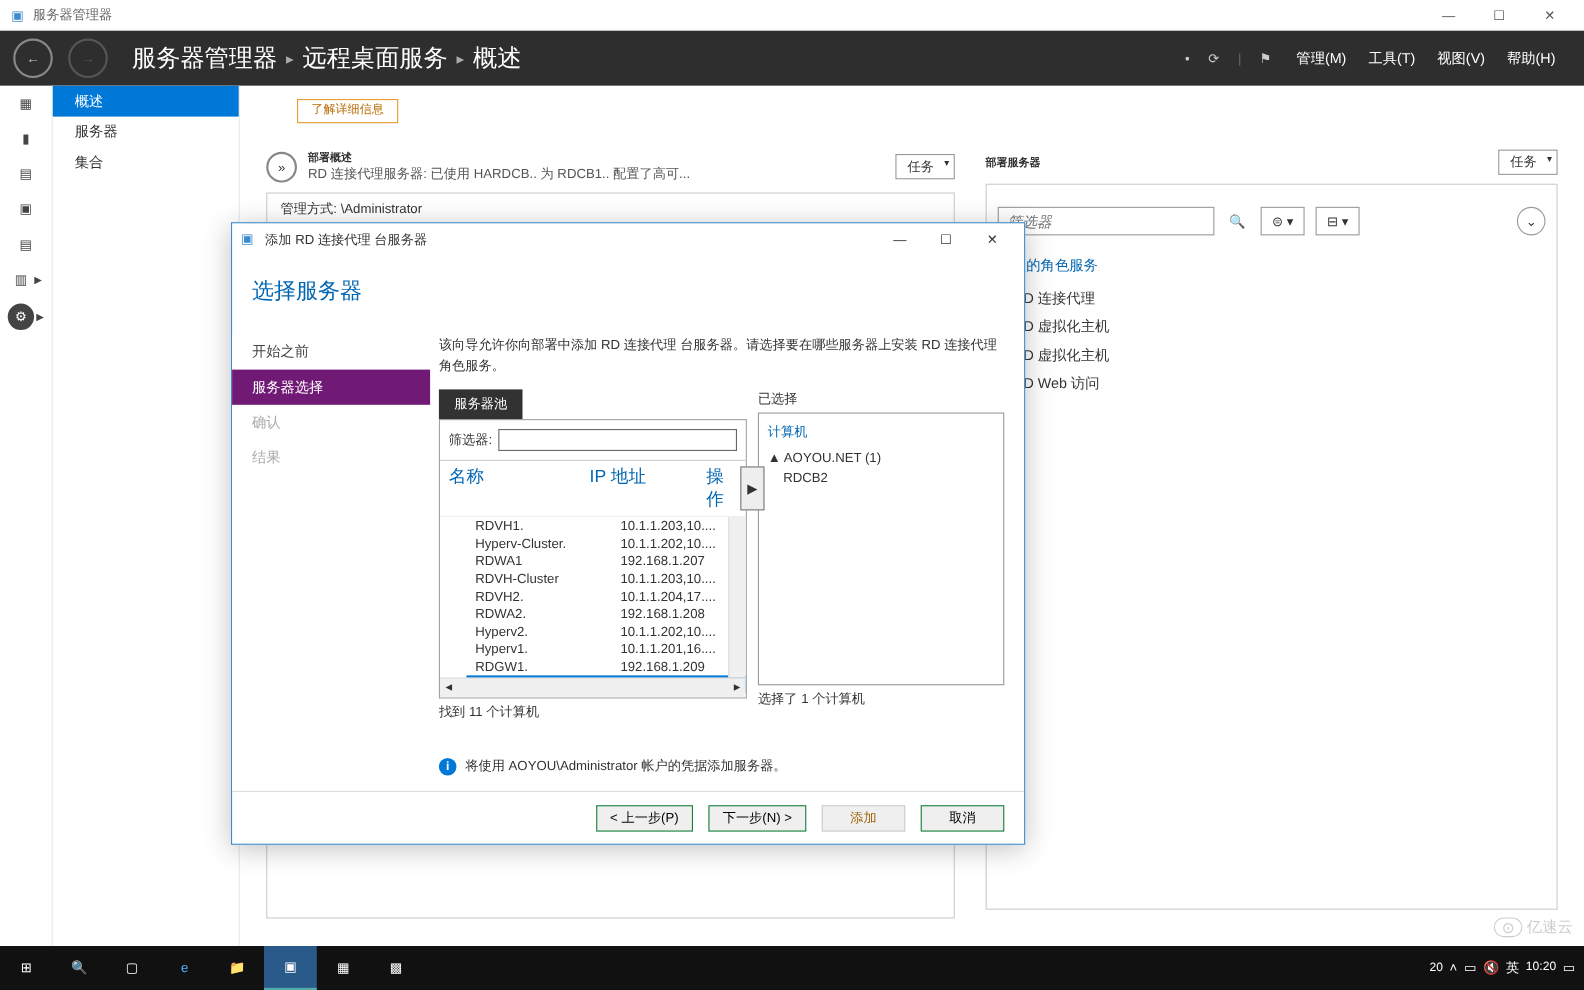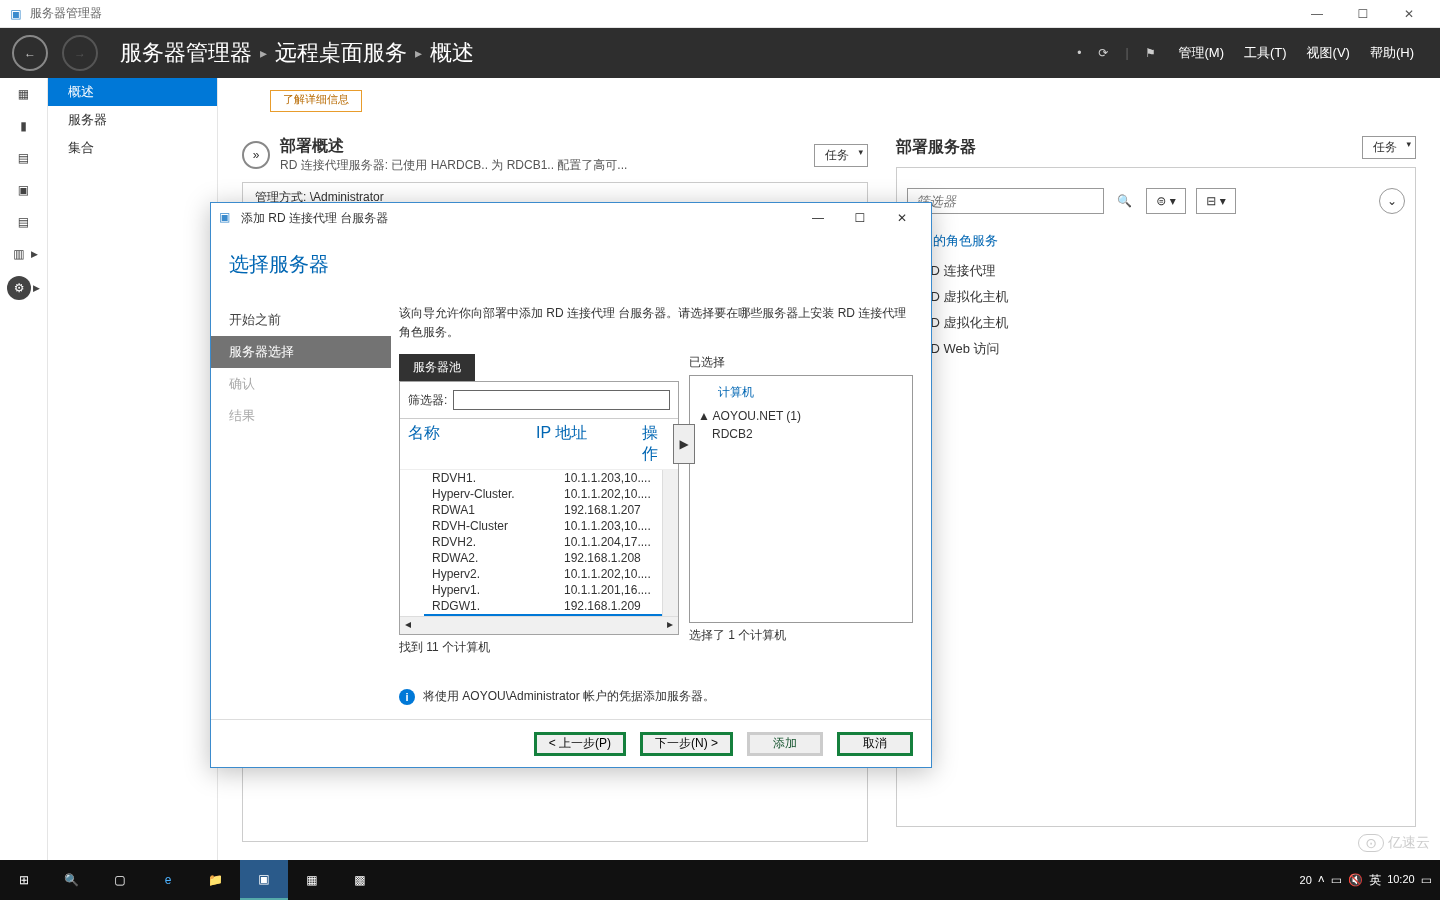--- a/index.html
+++ b/index.html
@@ -30,21 +30,21 @@
 .sidebar .itm { height: 28px; display: flex; align-items: center; padding-left: 20px; font-size: 13px; }
 .sidebar .active { background: #0078d7; color: #fff; }
 
 .content { flex: 1; background: #fff; padding: 12px 24px 0 24px; position: relative; }
 .infobar { height: 22px; border: 1px solid #e89c2c; background: #fff; display: inline-block; padding: 1px 12px; color: #b86a00; font-size: 11px; margin-left: 28px; }
 .panerow { display: flex; gap: 28px; margin-top: 24px; }
 .lp { flex: 1; }
 .rp { width: 520px; }
 .phdr { display: flex; align-items: center; gap: 10px; }
 .phdr .circ { width: 28px; height: 28px; border: 2px solid #888; border-radius: 50%; display: flex; align-items: center; justify-content: center; }
-.phdr h4 { font-size: 16px; font-weight: 600; }
+.phdr h4 { font-size: 10px; font-weight: 600; }
 .sub { color: #555; font-size: 12px; margin-left: 40px; }
 .tasksel { float: right; border: 1px solid #999; padding: 2px 18px 2px 10px; font-size: 12px; background: #fff; position: relative; }
 .tasksel::after { content: "▾"; position: absolute; right: 4px; top: 2px; font-size: 9px; }
 .box { border: 1px solid #ccc; margin-top: 8px; padding: 10px; min-height: 660px; }
 .rp .sub2 { color: #666; font-size: 12px; }
 .filterrow { display: flex; gap: 10px; margin: 10px 0 0 0; }
 .finput { flex: 1; border: 1px solid #999; height: 26px; padding: 0 8px; color: #999; font-style: italic; }
 .fbtn { width: 40px; height: 26px; border: 1px solid #999; display: flex; align-items: center; justify-content: center; background: #fff; }
 .rolehdr { color: #0066b3; margin: 18px 0 8px 0; font-size: 13px; }
 .roleitem { padding: 4px 0 4px 14px; font-size: 13px; color: #333; }
@@ -52,21 +52,21 @@
 .dialog { position: absolute; left: 210px; top: 202px; width: 722px; height: 566px; background: #fff; border: 1px solid #3b8bcd; box-shadow: 0 4px 24px rgba(0,0,0,0.25); display: flex; flex-direction: column; }
 .dtitle { height: 30px; display: flex; align-items: center; padding: 0 8px; }
 .dtitle .ico { width: 16px; height: 16px; color: #3b8bcd; margin-right: 6px; }
 .dtitle .spacer { flex: 1; }
 .dtitle .wbtn { width: 42px; height: 30px; display: flex; align-items: center; justify-content: center; color: #333; }
 .dmain { flex: 1; display: flex; flex-direction: column; }
 .dhead { font-size: 20px; color: #0066b3; padding: 18px 18px 26px 18px; }
 .dbody { flex: 1; display: flex; }
 .steps { width: 180px; background: #fff; padding-top: 0; }
 .step { padding: 7px 18px; font-size: 13px; color: #444; }
-.step.cur { background: #737373; color: #fff; }
+.step.cur { background: #701a75; color: #fff; }
 .step.dis { color: #aaa; }
 .dcontent { flex: 1; padding: 0 18px 0 8px; }
 .dcontent .desc { font-size: 12px; color: #333; line-height: 1.6; margin-bottom: 12px; }
 .twocol { display: flex; gap: 8px; }
 .colL { width: 280px; }
 .colR { flex: 1; }
 .tabhead { background: #323232; color: #fff; padding: 5px 14px; display: inline-block; font-size: 12px; }
 .poolbox { border: 1px solid #a3a3a3; margin-top: 0; }
 .flrow { display: flex; align-items: center; padding: 8px 8px; gap: 6px; border-bottom: 1px solid #ccc; }
 .flrow label { font-size: 12px; }
@@ -78,28 +78,28 @@
 .tbody { height: 164px; overflow: hidden; position: relative; }
 .trow { display: flex; padding: 0 8px; font-size: 12px; color: #333; height: 16px; align-items: center; margin-left: 24px; }
 .trow .c1 { flex: 1; white-space: nowrap; overflow: hidden; }
 .trow .c2 { width: 106px; white-space: nowrap; overflow: hidden; }
 .trow.sel { background: #0078d7; color: #fff; }
 .scrollb { position: absolute; right: 0; top: 0; bottom: 18px; width: 16px; background: #f0f0f0; border-left: 1px solid #ddd; }
 .scrollh { position: absolute; left: 0; right: 0; bottom: 0; height: 18px; background: #f0f0f0; border-top: 1px solid #ddd; display: flex; }
 .foundlbl { font-size: 12px; color: #333; padding: 4px 0; }
 .arrowbtn { width: 22px; height: 40px; border: 1px solid #777; background: #eee; display: flex; align-items: center; justify-content: center; margin: 70px -14px 0 -14px; z-index: 2; }
 .selbox { border: 1px solid #999; height: 248px; padding: 8px; }
-.selhdr { color: #0066b3; font-size: 12px; margin-bottom: 6px; margin-left: 20px; }
+.selhdr { color: #0066b3; font-size: 12px; margin-bottom: 6px; }
 .tree1 { font-size: 12px; padding: 2px 0; }
 .tree2 { font-size: 12px; padding: 2px 0 2px 14px; color: #333; }
 .infoline { display: flex; align-items: center; gap: 8px; margin-top: 28px; }
 .infoline .ic { width: 16px; height: 16px; border-radius: 50%; background: #0078d7; color: #fff; display: flex; align-items: center; justify-content: center; font-size: 11px; font-weight: bold; }
 .dbuttons { height: 48px; border-top: 1px solid #ddd; display: flex; align-items: center; justify-content: flex-end; gap: 14px; padding: 0 18px; }
-.dbtn { min-width: 76px; height: 24px; border: 3px solid #15803d; background: #efefef; font-size: 12px; padding: 0 12px; }
-.dbtn.dis { color: #14532d; border-color: #ccc; }
+.dbtn { min-width: 76px; height: 24px; border: 1px solid #15803d; background: #efefef; font-size: 12px; padding: 0 12px; }
+.dbtn.dis { color: #a16207; border-color: #ccc; }
 
 .taskbar { position: absolute; left: 0; right: 0; bottom: 0; height: 40px; background: #111; display: flex; align-items: center; color: #fff; }
 .tb { width: 48px; height: 40px; display: flex; align-items: center; justify-content: center; color: #fff; }
 .tb.act { background: #2a5a8a; border-bottom: 2px solid #5aa; }
 .tray { margin-left: auto; display: flex; align-items: center; padding-right: 8px; gap: 6px; }
 .tray .tim { text-align: right; font-size: 11px; line-height: 1.2; }
 .watermark { position: absolute; right: 10px; bottom: 48px; color: #ccc; font-size: 14px; display: flex; align-items: center; gap: 4px; }
 .watermark .wc { border: 1px solid #ccc; border-radius: 10px; padding: 0 6px; }
 </style>
 </head>

